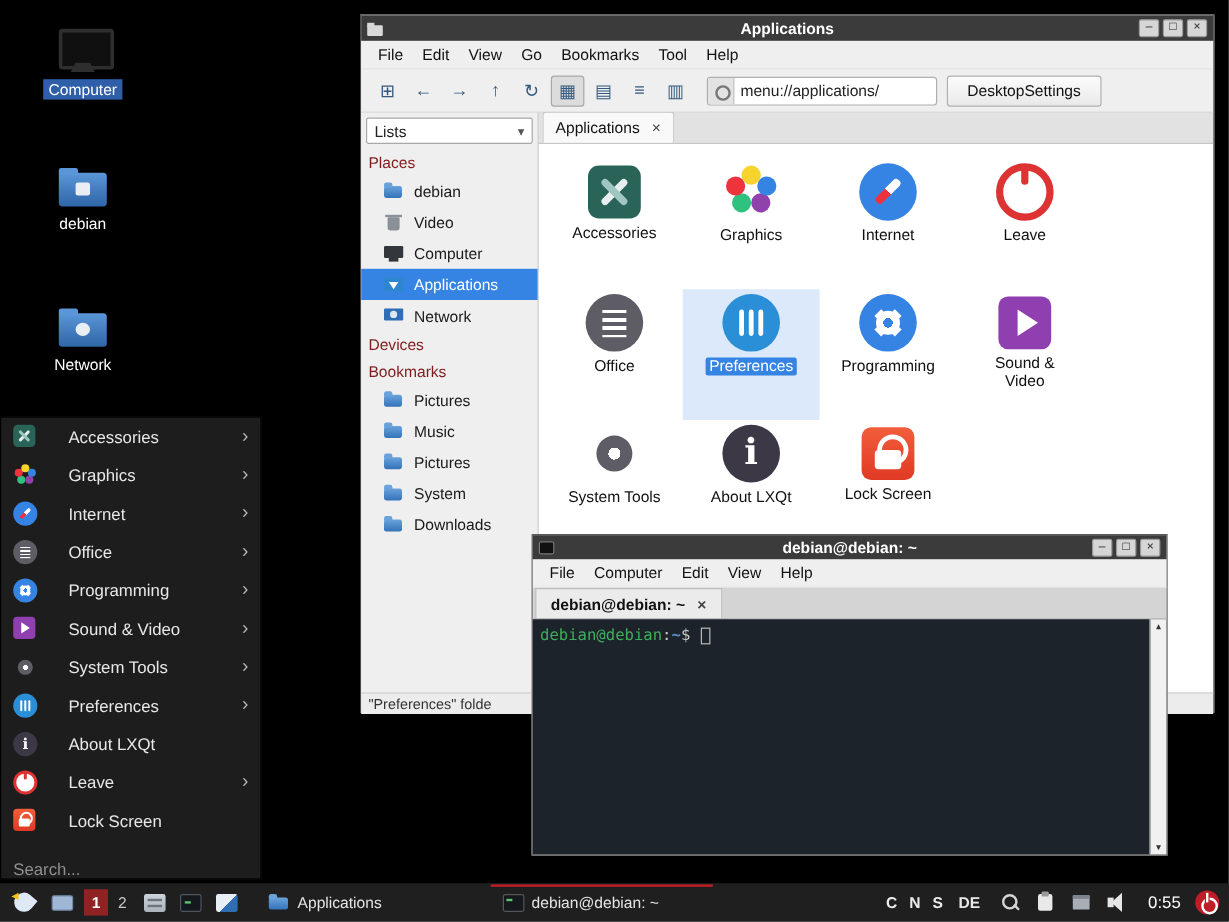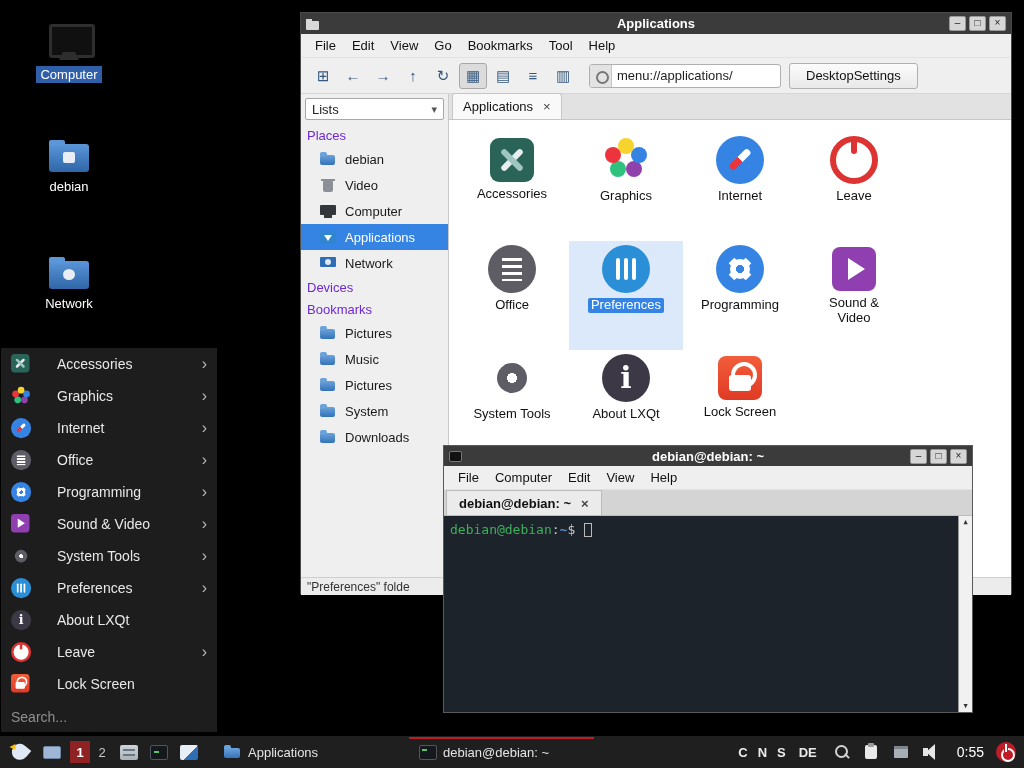--- a/index.html
+++ b/index.html
@@ -48,21 +48,21 @@
 .ic-about-lxqt::after{content:"i";left:0;top:6px;width:100%;text-align:center;color:#fff;font:bold 30px "DejaVu Serif",serif}
 .ic-lock-screen{width:44px;height:44px;margin-top:2px;background:linear-gradient(#f25d3b,#e03a24);border-radius:8px}
 .ic-lock-screen::before{left:13px;top:6px;width:18px;height:18px;border:4px solid #fff;border-radius:50%}
 .ic-lock-screen::after{left:11px;top:19px;width:22px;height:16px;background:#fff;border-radius:3px}
 
 
 #start-menu{position:absolute;left:0;top:347px;width:218px;height:386px;background:#1d1d1d;border:1px solid #000;z-index:6;display:flex;flex-direction:column}
 .sm-item{height:32px;display:flex;align-items:center;padding:0 10px;color:#e8e8e8;font-size:14px;flex:none}
 .sm-item .mini{margin-right:26px}
 .sm-arrow{margin-left:auto;color:#b8b8b8;font-size:16px}
-.sm-search{margin-top:auto;height:30px;padding:0 10px;display:flex;align-items:center}
+.sm-search{margin-top:auto;height:30px;padding:0 10px;display:flex;align-items:flex-end}
 .sm-search input{width:100%;background:transparent;border:none;outline:none;color:#cfcfcf;font-size:14px;font-family:inherit}
 .sm-search input::placeholder{color:#8f8f8f}
 
 
 .titlebar{height:21px;background:#3b3b3b;display:flex;align-items:center;padding:0 5px;position:relative;flex:none}
 .titlebar .title{position:absolute;left:0;right:0;text-align:center;color:#fff;font-size:13px;font-weight:bold}
 .winbtns{margin-left:auto;display:flex;gap:3px;z-index:1}
 .wbtn{width:17px;height:15px;background:#d6d6d6;border:1px solid #9a9a9a;border-radius:2px;font-size:10px;line-height:12px;text-align:center;color:#222}
 .fm-ic{width:14px;height:12px;position:relative;z-index:1}
 .fm-ic::before{content:"";position:absolute;left:0;top:3px;width:13px;height:9px;background:#d8d8d8;border-radius:1px}
@@ -80,21 +80,21 @@
 .pathbar{width:192px;height:24px;background:#fff;border:1px solid #b0b0b0;border-radius:3px;display:flex;align-items:center;margin:0 6px 0 10px;overflow:hidden}
 .path-icon{width:22px;height:22px;background:#e3e3e3;border-right:1px solid #c6c6c6;position:relative;flex:none}
 .path-icon::after{content:"";position:absolute;left:6px;top:6px;width:9px;height:9px;border:2px solid #777;border-radius:50%}
 .path-input{border:none;outline:none;font-size:13px;color:#222;padding:0 5px;width:100%;font-family:inherit;background:transparent}
 .ds-btn{height:26px;display:inline-flex;align-items:center;padding:0 16px;background:linear-gradient(#fcfcfc,#e9e9e9);border:1px solid #b0b0b0;border-radius:3px;font-size:13px;color:#111}
 .fm-body{display:flex;height:483px;flex:none}
 .side-pane{width:148px;background:#efefef;border-right:1px solid #c9c9c9;display:flex;flex-direction:column}
 .combo{margin:4px;height:22px;background:#fff;border:1px solid #a8a8a8;border-radius:2px;font-size:13px;display:flex;align-items:center;padding:0 6px;color:#222;flex:none}
 .combo-arrow{margin-left:auto;font-size:11px;color:#555}
 .side-row{height:26px;display:flex;align-items:center;padding:0 4px 0 18px;font-size:13px;color:#1a1a1a;white-space:nowrap;flex:none}
-.side-row.header{height:22px;padding-left:6px;color:#6d28d9}
+.side-row.header{height:22px;padding-left:6px;color:#7f1d1d}
 .side-row.selected{background:#3584e4;color:#fff}
 .si{width:18px;height:16px;position:relative;display:inline-block;margin-right:8px;flex:none}
 .si::before,.si::after{content:"";position:absolute}
 .si[class*="folder"]::before{left:1px;top:4px;width:15px;height:10px;background:linear-gradient(#6aa3dc,#3472b8);border-radius:2px}
 .si[class*="folder"]::after{left:1px;top:1px;width:7px;height:4px;background:#6aa3dc;border-radius:2px 2px 0 0}
 .ic-trash::before{left:4px;top:4px;width:10px;height:11px;background:#8a9096;border-radius:1px 1px 2px 2px}
 .ic-trash::after{left:2px;top:2px;width:14px;height:2px;background:#8a9096}
 .ic-computer-sm::before{left:1px;top:2px;width:16px;height:10px;background:#33373c;border-radius:1px}
 .ic-computer-sm::after{left:5px;top:12px;width:8px;height:3px;background:#33373c}
 .ic-desktop::before{left:1px;top:2px;width:16px;height:10px;background:#2f6db4;border-radius:1px}

